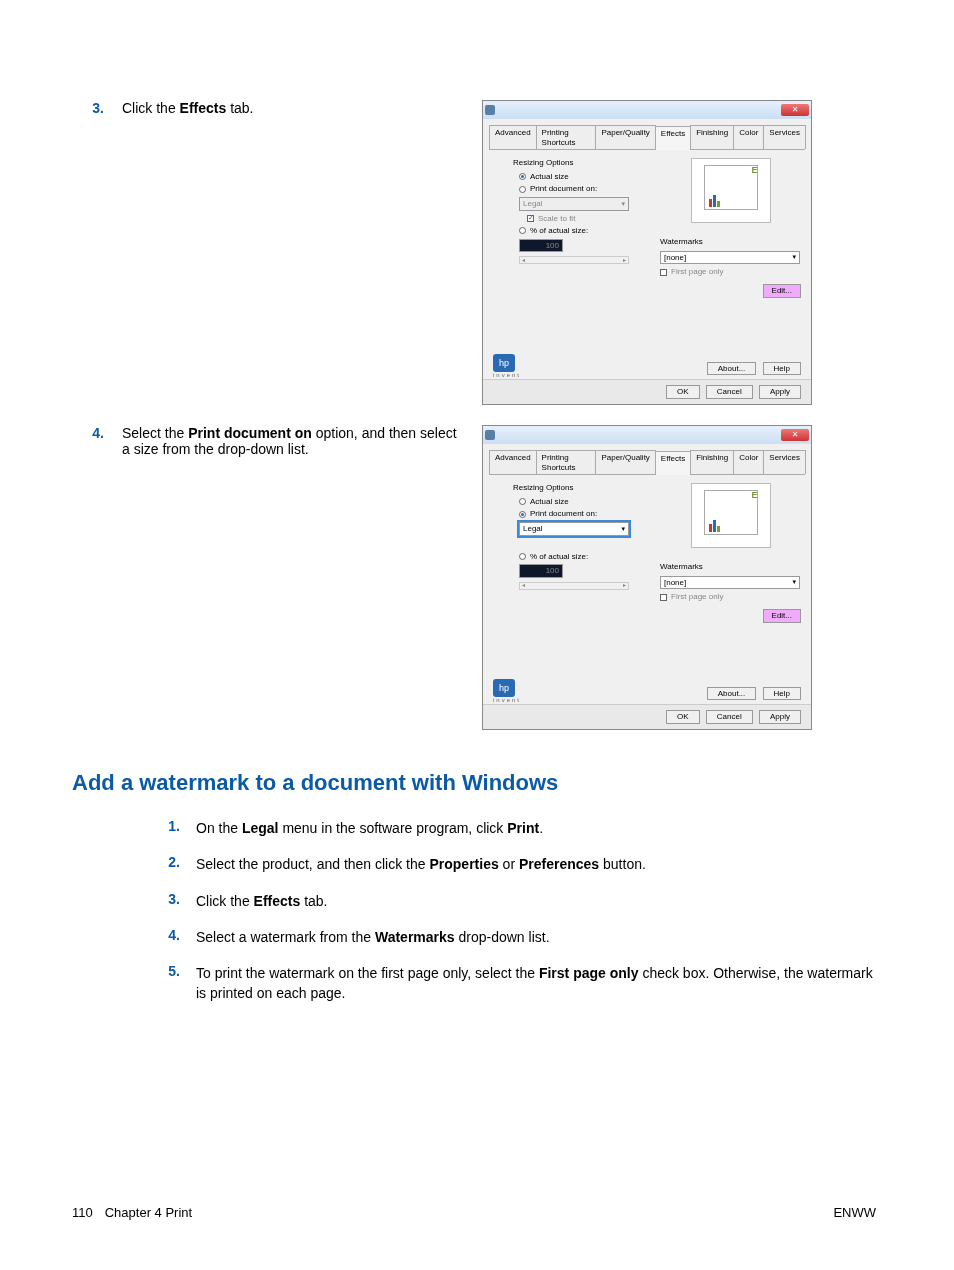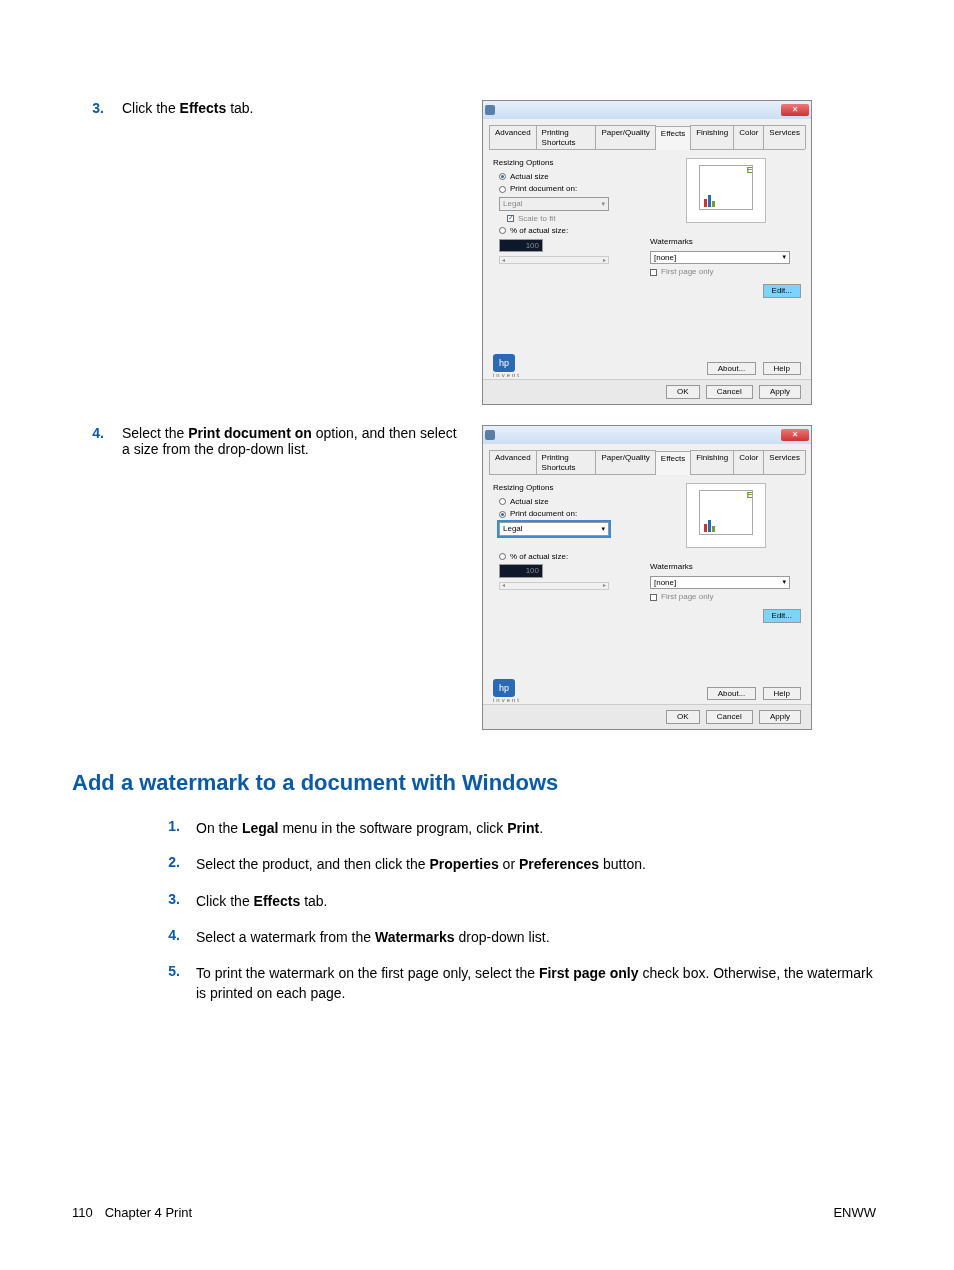--- a/index.html
+++ b/index.html
@@ -10,42 +10,42 @@
     .step-img { flex-shrink: 0; }
     .dialog { width: 330px; border: 1px solid #888; background: #f0f0f0; font-size: 8px; line-height: 1.2; position: relative; }
     .dialog-titlebar { height: 18px; background: linear-gradient(#e6f0fb, #cbdff3); display: flex; align-items: center; justify-content: space-between; padding: 0 2px; }
     .tb-left { display: flex; align-items: center; gap: 3px; }
     .tb-icon { width: 10px; height: 10px; background: #5a7fa6; border-radius: 2px; }
     .tb-title { color: #2a4a6a; font-size: 8px; }
     .close-btn { background: linear-gradient(#e77,#c33); color: #fff; width: 28px; height: 12px; display: flex; align-items: center; justify-content: center; border-radius: 2px; font-size: 8px; }
     .tabs { display: flex; margin: 6px 6px 0 6px; border-bottom: 1px solid #aaa; font-size: 8px; }
     .tab { padding: 2px 5px; border: 1px solid #aaa; border-bottom: none; background: #eee; margin-right: -1px; }
     .tab.active { background: #f5f5f5; position: relative; top: 1px; }
-    .dialog-body { padding: 8px 10px; display: flex; gap: 6px; min-height: 200px; }
+    .dialog-body { padding: 8px 10px; display: flex; gap: 6px; min-height: 200px; margin-left: 20px; }
     .left-col { flex: 1; }
     .right-col { flex: 1; }
     .group-title { font-size: 8px; margin-bottom: 4px; }
     .opt-row { margin: 3px 0 3px 6px; display: flex; align-items: center; gap: 4px; }
     .radio { width: 7px; height: 7px; border: 1px solid #666; border-radius: 50%; display: inline-block; position: relative; background: #fff; }
     .radio.on::after { content: ""; position: absolute; top: 1px; left: 1px; width: 3px; height: 3px; background: #2a6ab3; border-radius: 50%; }
     .chk { width: 7px; height: 7px; border: 1px solid #666; display: inline-block; background: #fff; position: relative; }
     .chk.on::after { content: "✓"; position: absolute; font-size: 7px; top: -2px; left: 0; color: #2a6ab3; }
     .select-box { border: 1px solid #999; padding: 1px 3px; background: #fff; width: 110px; display: flex; justify-content: space-between; align-items: center; }
     .select-box.disabled { background: #eee; color: #888; }
     .select-box.hl { outline: 2px solid #3b8ad8; }
     .arrow-down { font-size: 7px; }
     .num-input { border: 1px solid #999; padding: 1px 3px; background: #0f172a; width: 44px; color: #888; text-align: right; }
     .slider { border: 1px solid #ccc; height: 8px; width: 110px; margin-top: 4px; margin-left: 6px; display: flex; justify-content: space-between; align-items: center; padding: 0 2px; font-size: 6px; color: #888; }
     .preview { border: 1px solid #bbb; width: 80px; height: 65px; margin: 0 auto 10px auto; background: #fff; position: relative; padding: 4px; }
     .pv-page { border: 1px solid #aaa; height: 45px; width: 54px; margin: 2px auto; position: relative; }
     .pv-corner { position: absolute; top: -1px; right: -1px; color: #7a9a3a; font-weight: bold; font-size: 9px; }
     .pv-charts { position: absolute; bottom: 2px; left: 4px; display: flex; gap: 1px; align-items: flex-end; }
     .pv-bar { width: 3px; }
     .wm-section { margin-top: 14px; }
-    .edit-btn { border: 1px solid #999; background: #7dd3fc; padding: 1px 8px; font-size: 8px; float: right; margin-top: 4px; }
+    .edit-btn { border: 1px solid #999; background: #f0abfc; padding: 1px 8px; font-size: 8px; float: right; margin-top: 4px; }
     .hp-logo { width: 22px; height: 18px; background: #2a6ab3; color: #fff; display: inline-flex; align-items: center; justify-content: center; font-size: 9px; border-radius: 3px; margin: 4px 0 0 10px; }
     .invent { font-size: 6px; letter-spacing: 2px; color: #666; margin-left: 10px; display: block; }
     .dialog-footer { text-align: right; padding: 5px 10px; border-top: 1px solid #ccc; background: #e9e9e9; }
     .dialog-footer .btn, .btn-row .btn { border: 1px solid #999; background: #f0f0f0; padding: 1px 10px; font-size: 8px; margin-left: 4px; display: inline-block; }
     .btn-row { text-align: right; padding: 4px 10px; }
     .heading { color: #0a5aa6; font-size: 22px; font-weight: bold; margin: 40px 0 22px 0; font-family: Arial, sans-serif; }
     .sub-steps { margin-left: 90px; }
     .sub-step { display: flex; margin-bottom: 16px; }
     .sub-num { color: #0a5aa6; font-weight: bold; width: 34px; text-align: right; padding-right: 16px; flex-shrink: 0; }
     .sub-text { flex: 1; max-width: 680px; line-height: 1.45; }

